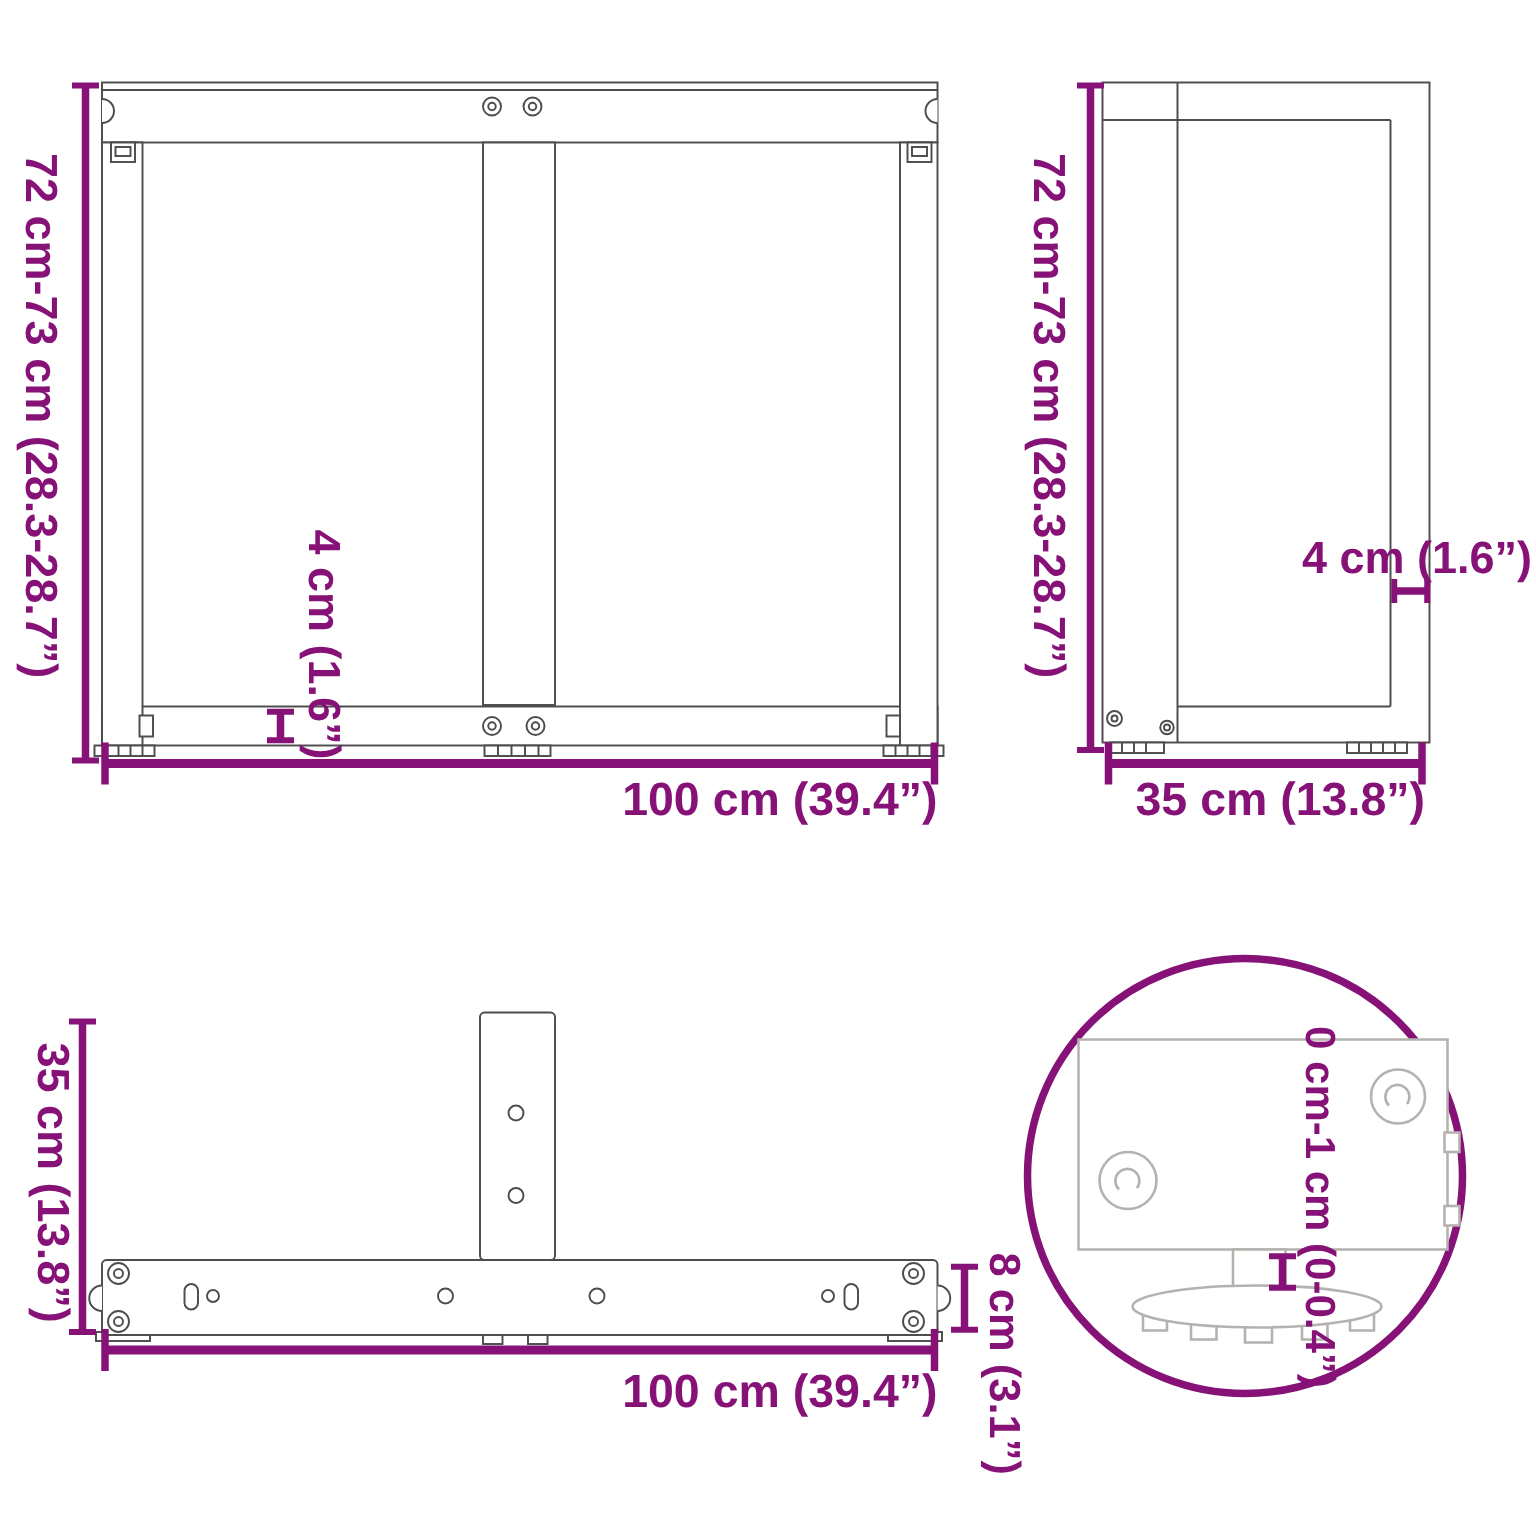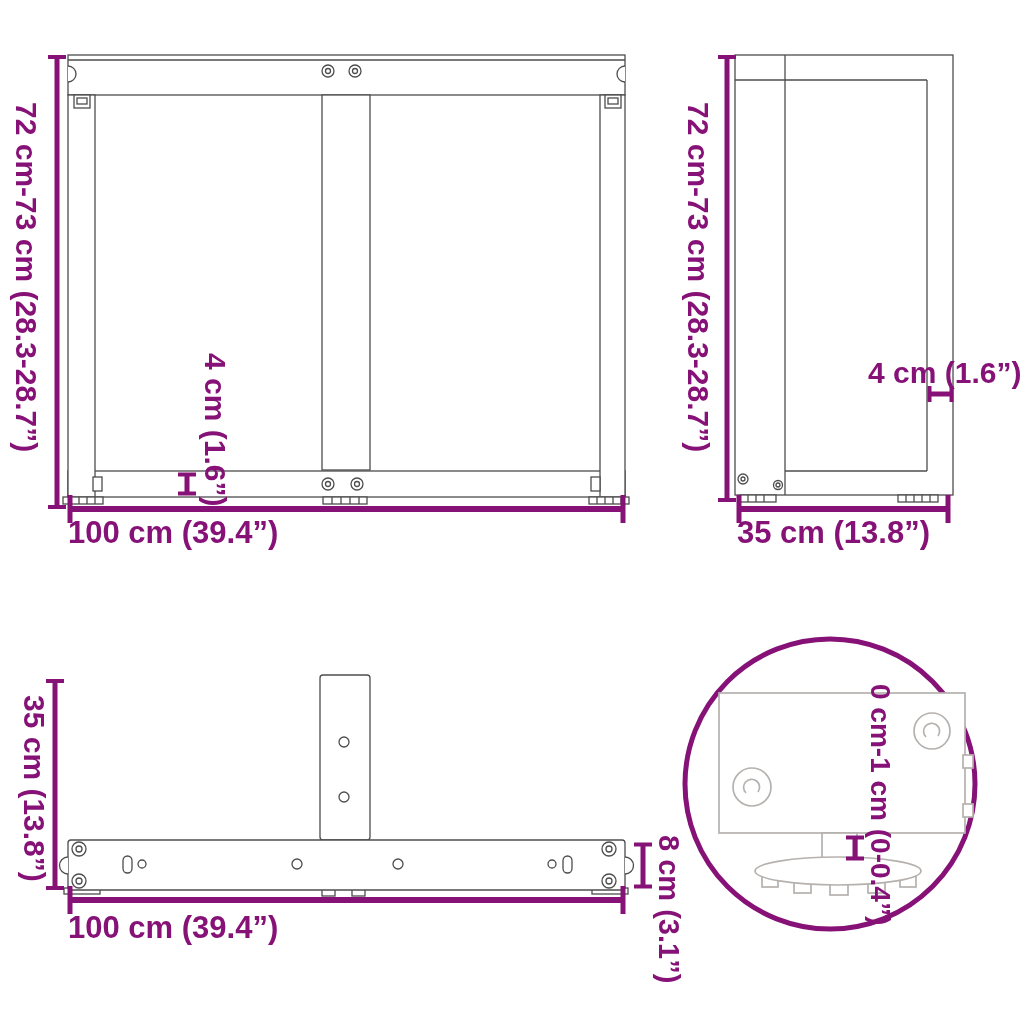--- a/index.html
+++ b/index.html
@@ -16,21 +16,21 @@
     color:#871277;
     font-weight:700;
     font-size:30px;
     white-space:nowrap;
     line-height:1.1;
   }
   .vert{
     writing-mode:vertical-rl;
     text-orientation:mixed;
   }
-  .center{text-align:left;}
+  .center{text-align:right;}
 </style>
 </head>
 <body>
 
 <div id="canvas">
 
   <svg width="1024" height="1024" viewBox="0 0 1024 1024">
 
     <g stroke="#4d4d4d" stroke-width="1.3" fill="none">
 

